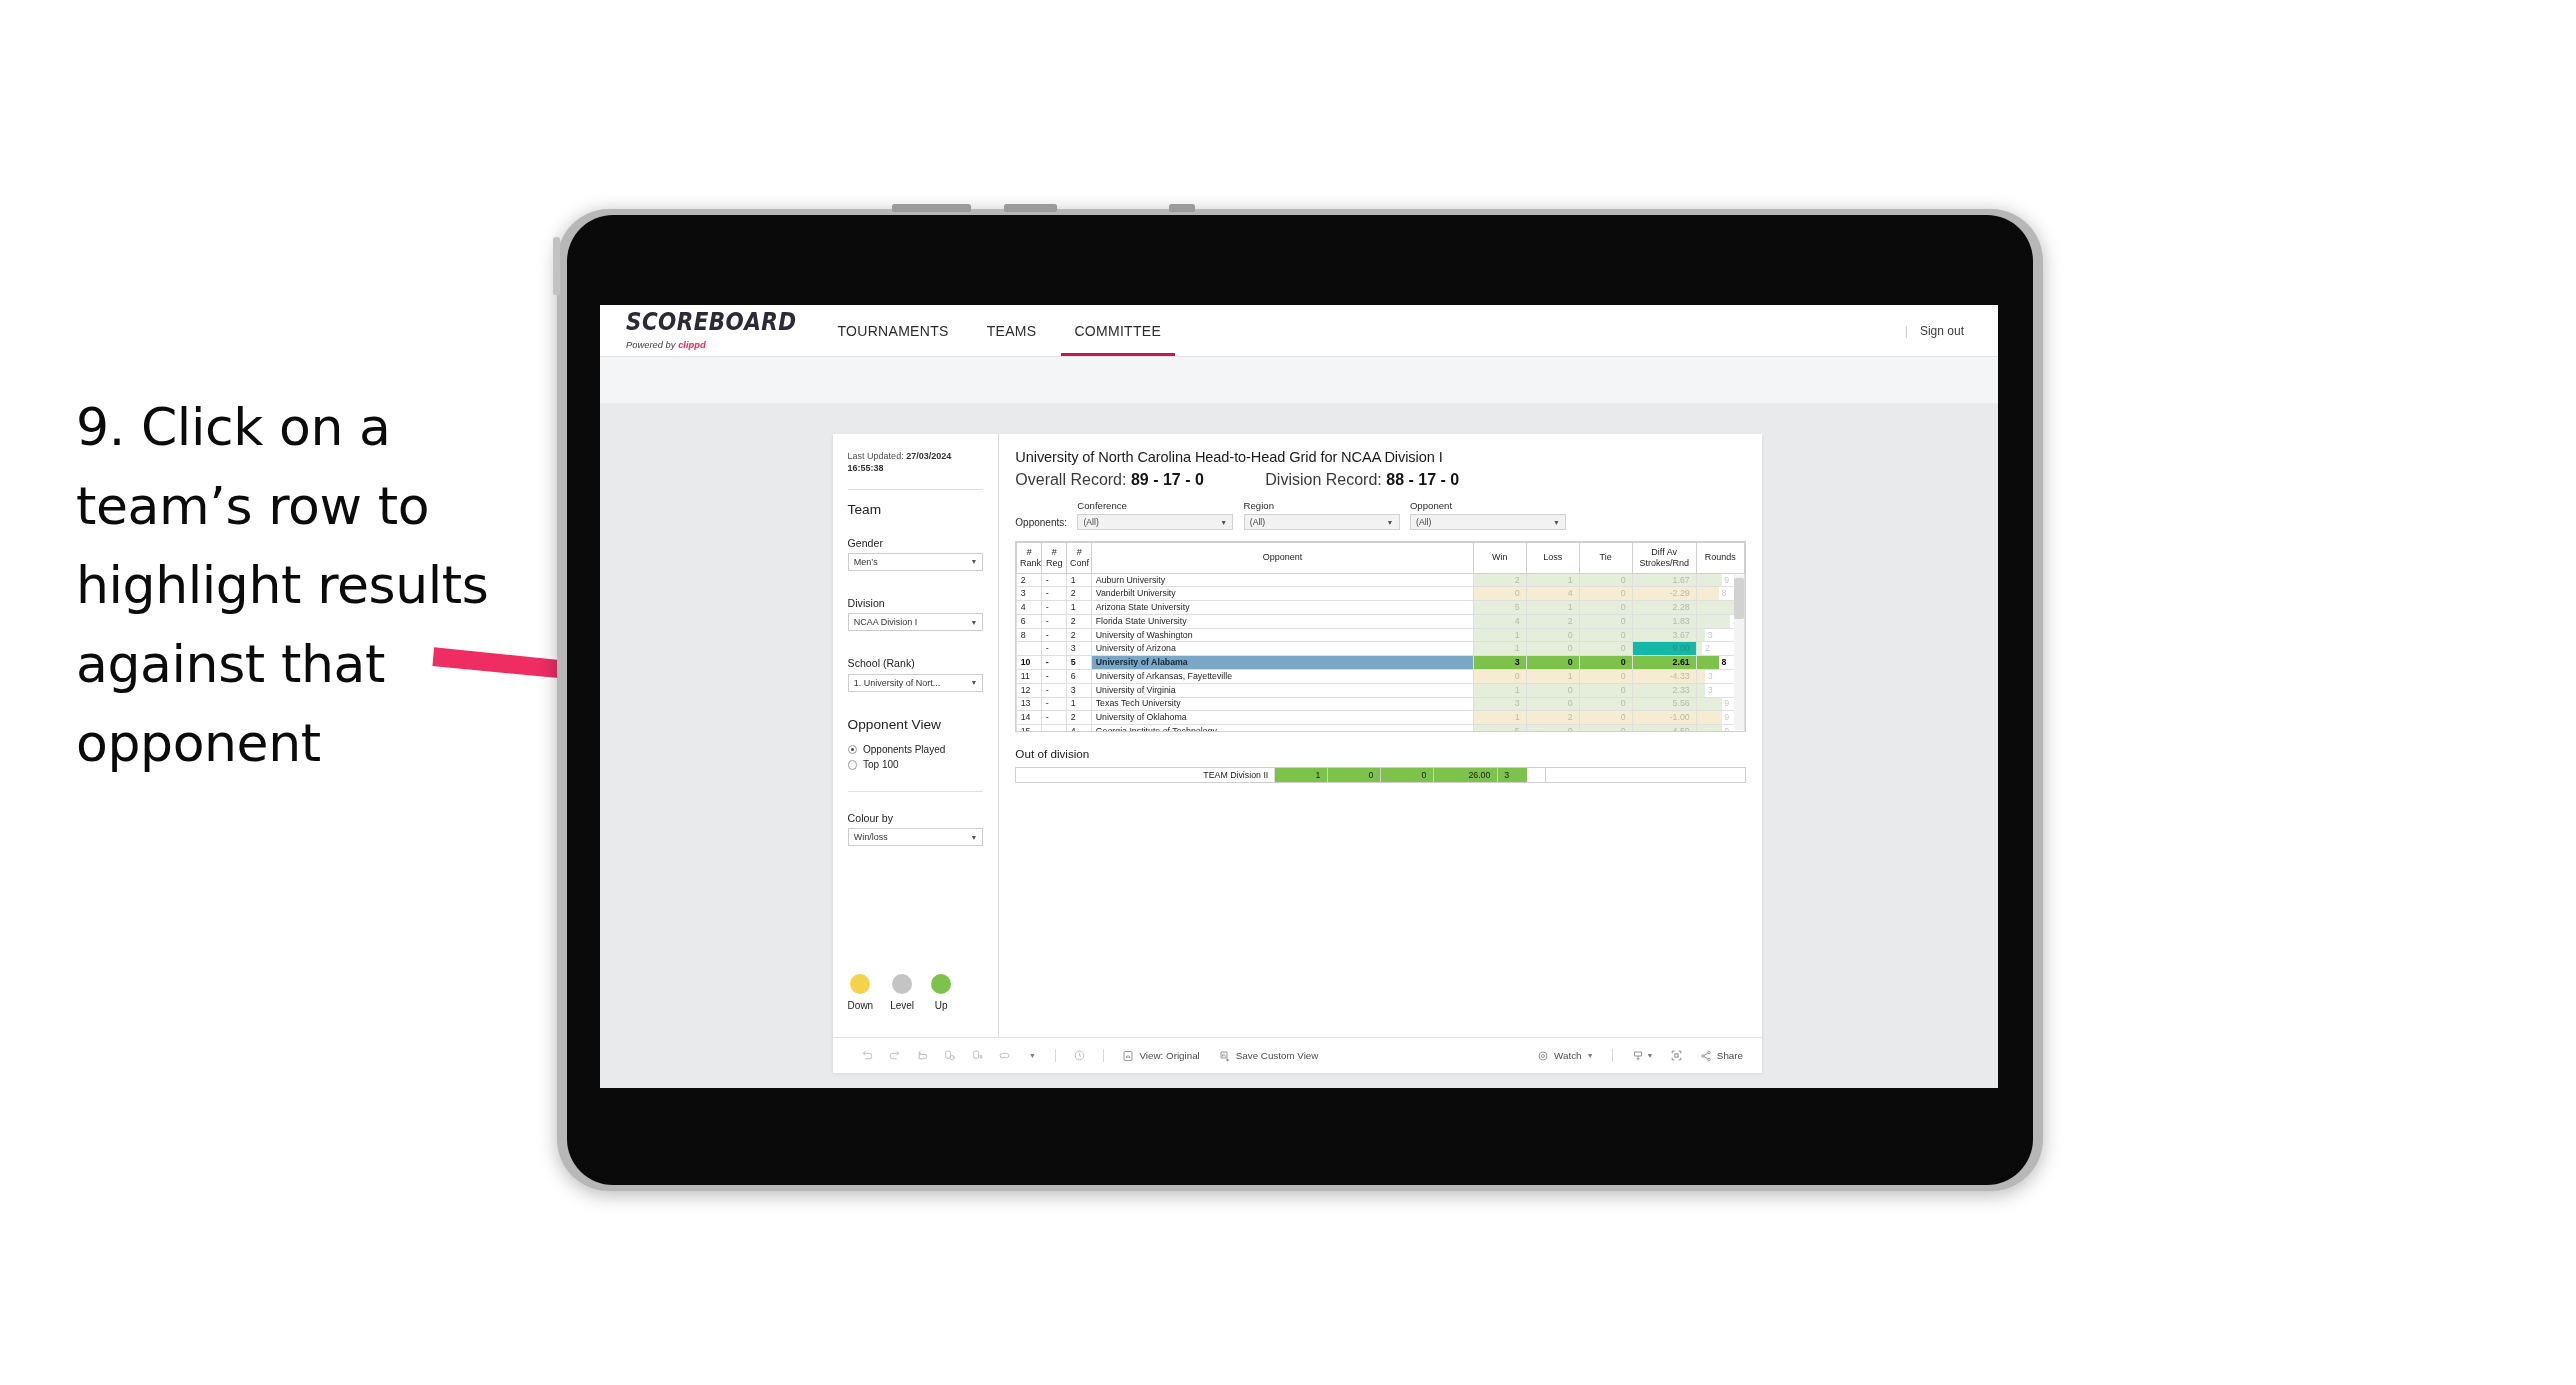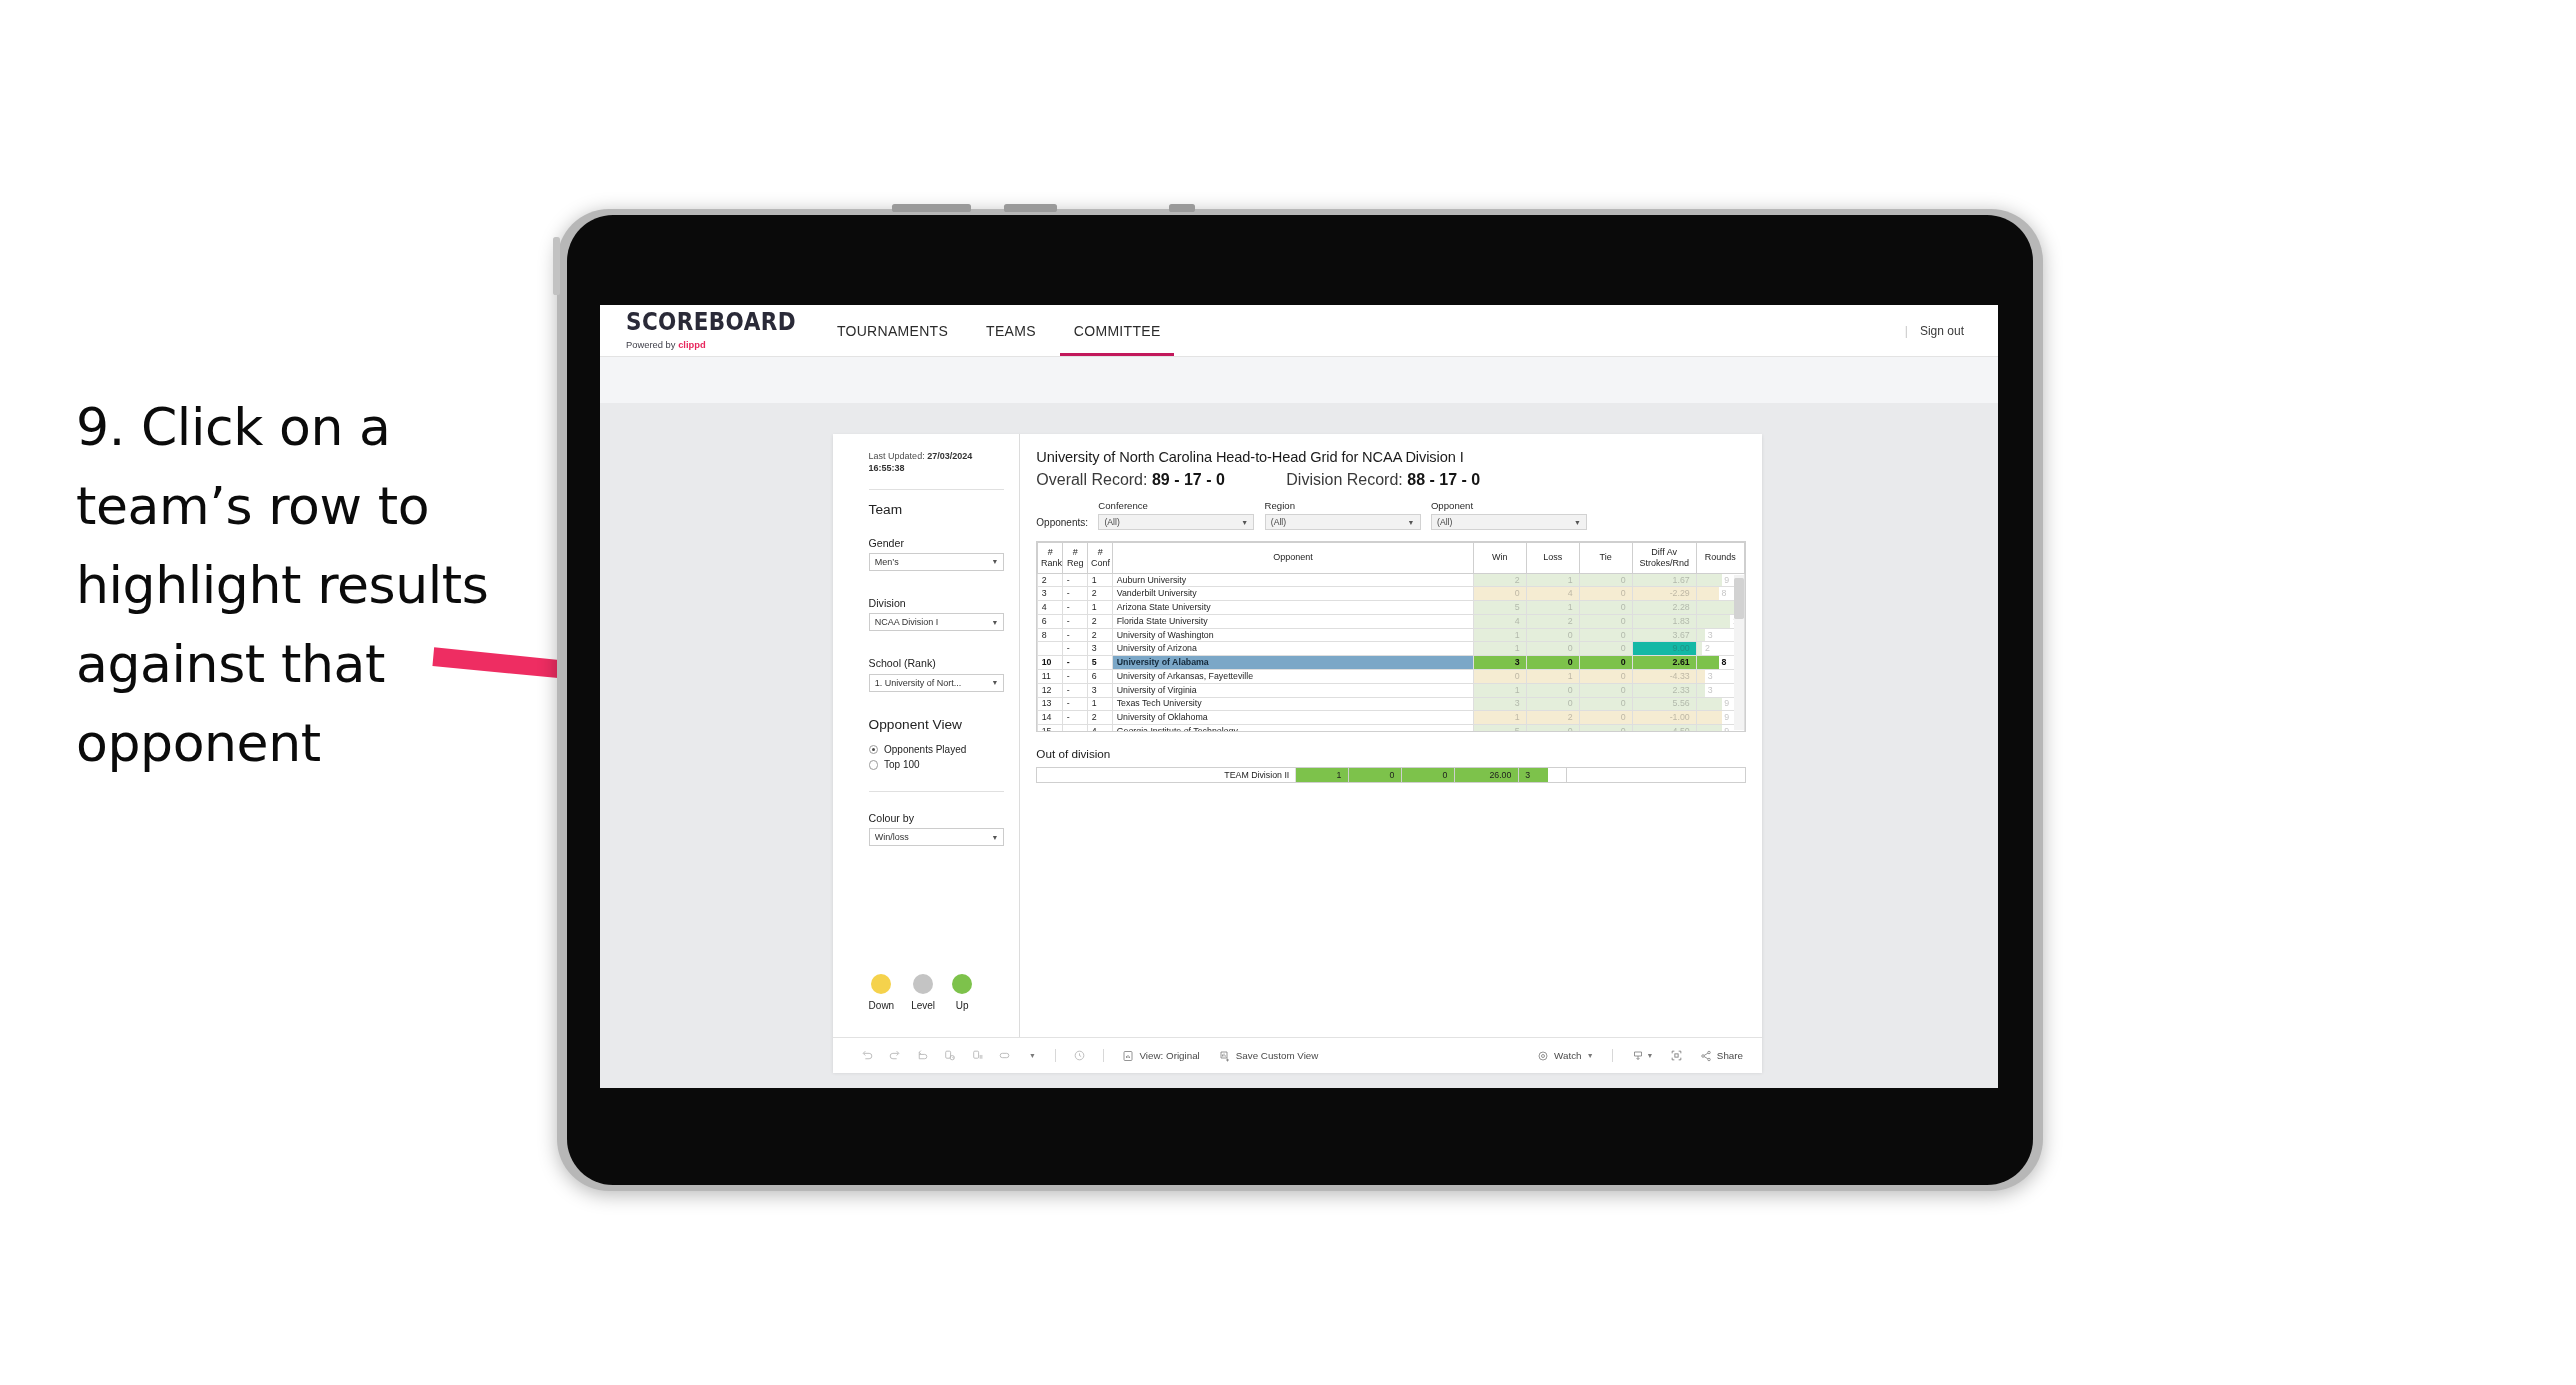--- a/index.html
+++ b/index.html
@@ -41,21 +41,21 @@
              background:#1d2b55; box-shadow:0 0 2.6px #3a4f8a; }
 
   
   #screen {
     position:absolute; left:600px; top:305px; width:1398px; height:783px;
     background:#f4f5f7; overflow:hidden;
   }
 
   
   #topnav { height:52px; background:#fff; display:flex; align-items:stretch; border-bottom:0.9px solid #e3e3e3;}
-  #brand { display:flex; flex-direction:column; justify-content:center; padding:0 22px 0 26px; }
+  #brand { display:flex; flex-direction:column; justify-content:center; padding:0 22px 0 26px;font-style:italic; }
   #brand .bname { font-family:"DejaVu Sans", sans-serif; font-weight:700; font-size:21.5px; letter-spacing:0.4px;
                   color:#2a2a38; line-height:1; transform:scaleY(1.12); transform-origin:left center;}
   #brand .bsub { font-size:9.4px; color:#40404a; margin-top:6px; }
   #brand .bsub b { color:#e8275d; font-weight:700; }
   .navtab { display:flex; align-items:center; padding:0 19px; font-size:14px; color:#2b2b2b;
             letter-spacing:0.3px; position:relative; cursor:pointer; }
   .navtab.active::after { content:""; position:absolute; left:5.2px; right:5.2px; bottom:0; height:3.4px; background:#c2185b; }
   #navright { margin-left:auto; display:flex; align-items:center; padding-right:34px; font-size:12px; color:#3a3a3a; gap:12px;}
   #navright .sep { color:#c9c9c9; }
 
@@ -64,21 +64,21 @@
   .subtab { padding:0 16.3px; font-size:12.2px; color:#3a3a3a; letter-spacing:0.3px; cursor:pointer; }
   .subtab.active { color:#e8275d; }
 
   
   #workspace { position:absolute; left:0; top:98px; right:0; bottom:0; background:#e9eaec; }
   #viz {
     position:absolute; left:233px; top:31px; width:929px; height:639px;
     background:#fff; box-shadow:0 0.9px 3.4px rgba(0,0,0,.10);
     display:flex; flex-direction:column;
   }
-  #vizbody { flex:1; display:flex; min-height:0;padding-left:21px; }
+  #vizbody { flex:1; display:flex; min-height:0; }
 
   
   #panel { width:166px; border-right:0.9px solid #dcdcdc; padding:15.5px 14.6px 0 14.6px; display:flex; flex-direction:column; }
   .lastupd { font-size:9px; color:#4d4d4d; line-height:1.42; }
   .lastupd b { font-weight:700; color:#333; }
   .hr { height:0.9px; background:#e0e0e0; margin:13.7px 0 12px 0; }
   .ptitle { font-size:13.7px; color:#222; font-weight:400; margin-bottom:12px; }
   .flabel { font-size:10.6px; color:#222; margin-bottom:4.3px;margin-top:8px; }
   .fselect {
     height:18px; border:0.9px solid #ccc; background:#fff; font-size:9px; color:#333;

